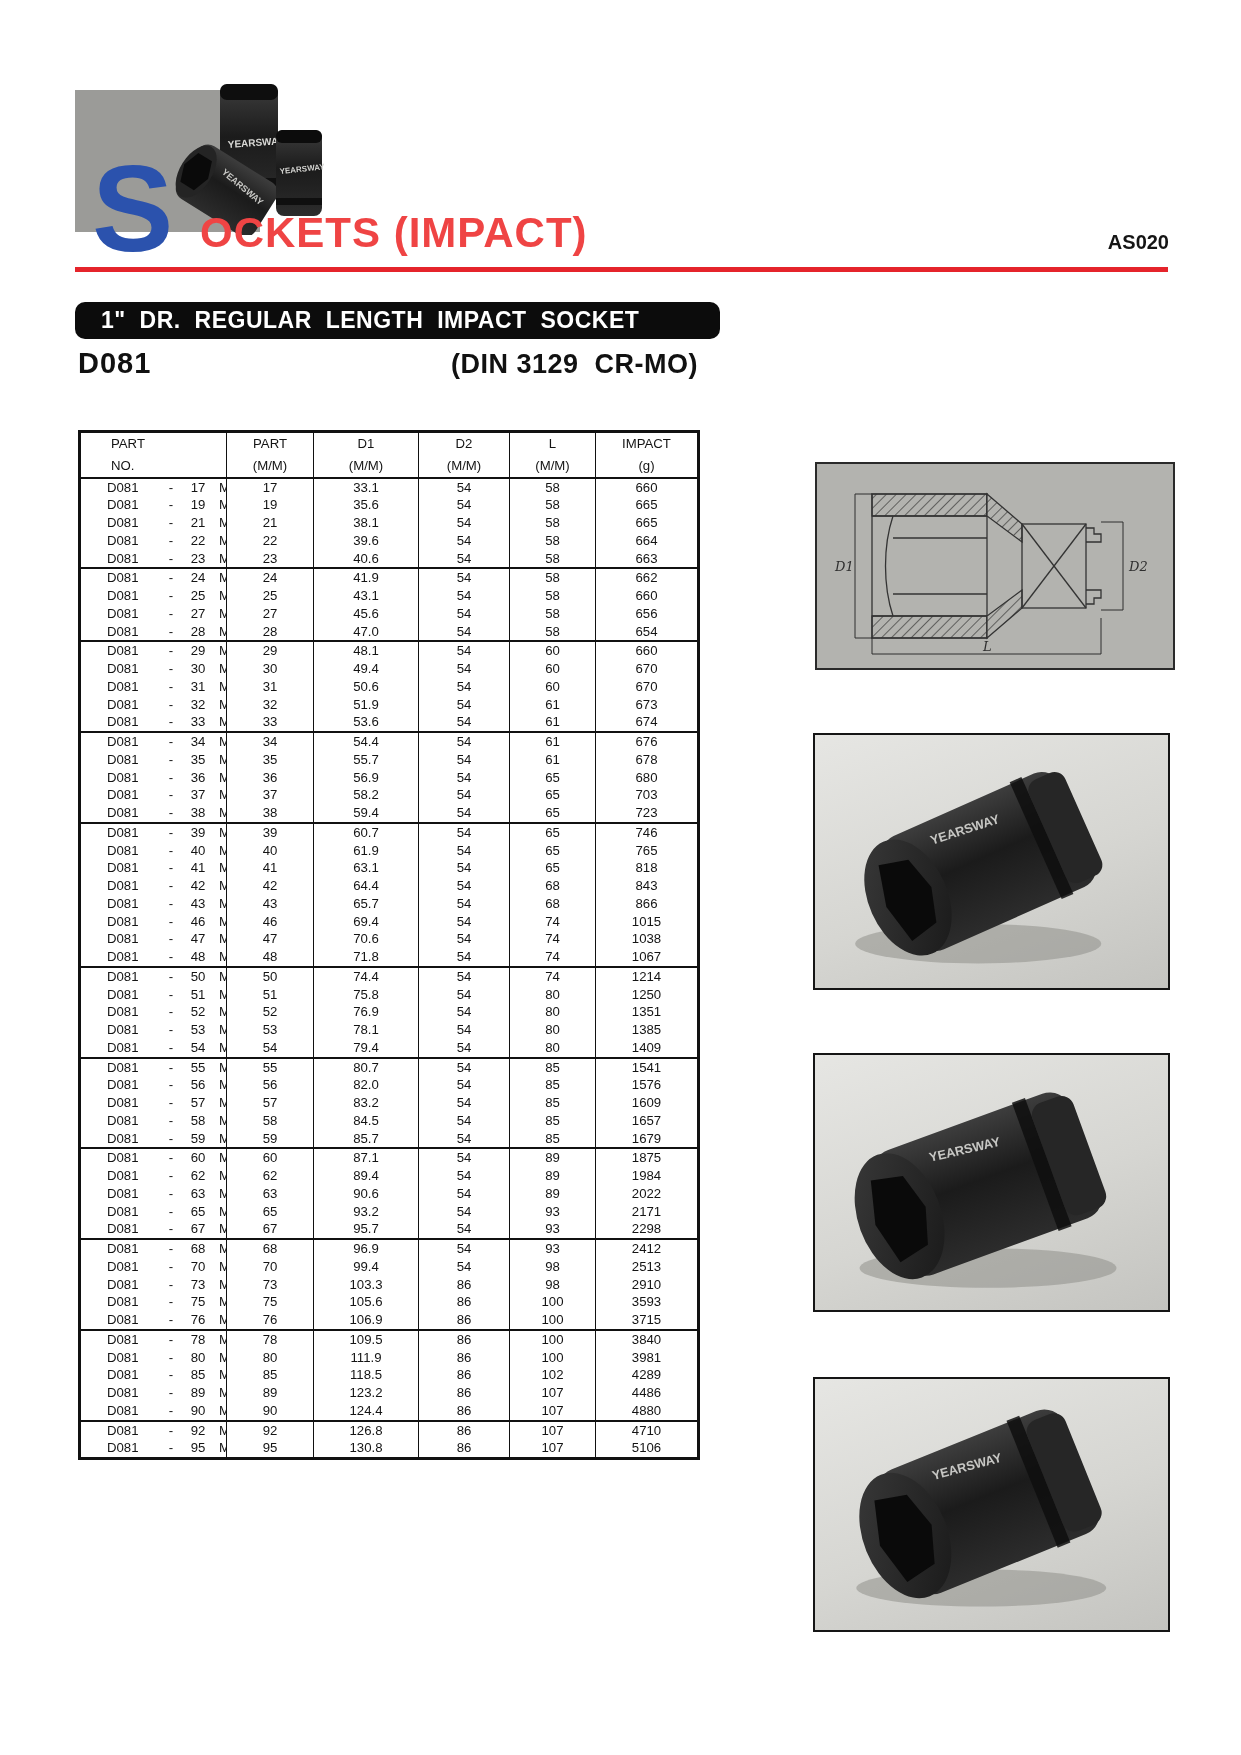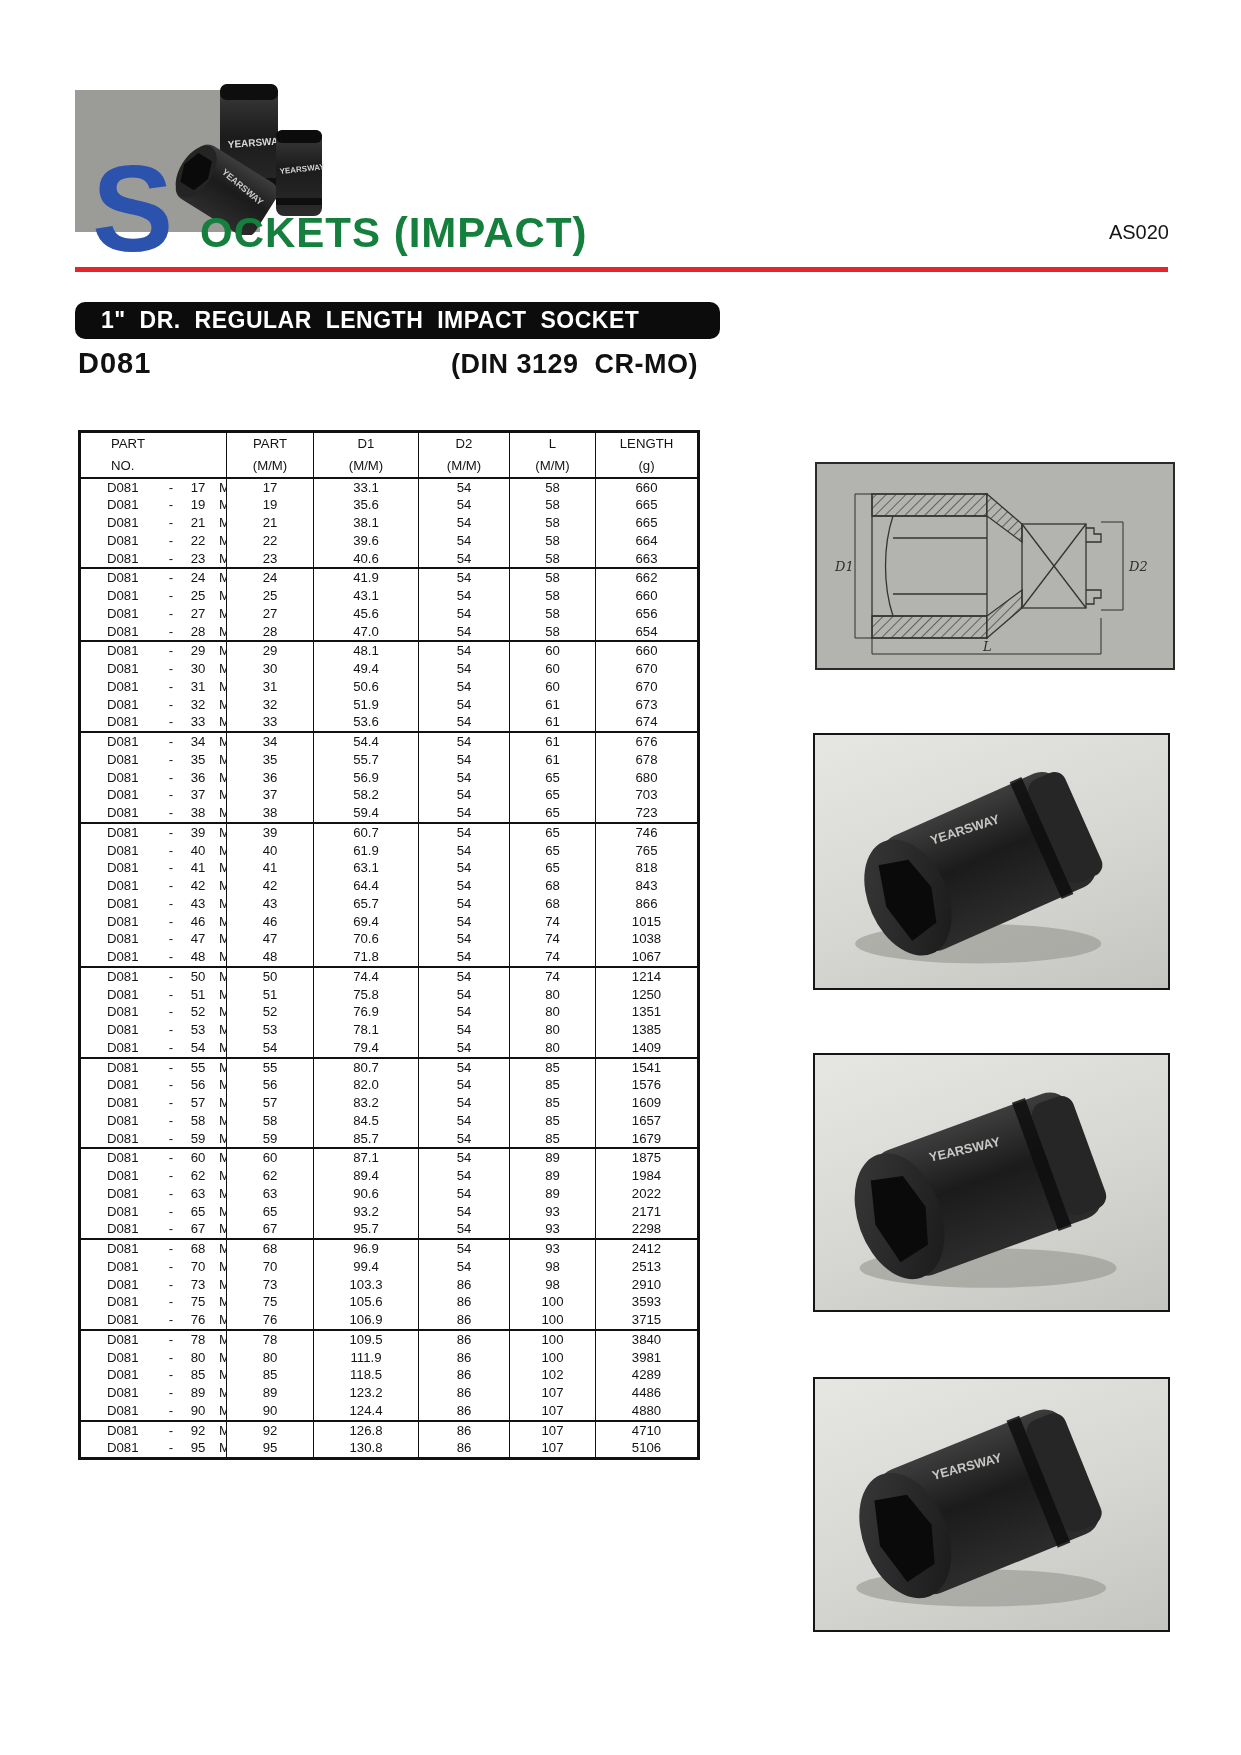--- a/index.html
+++ b/index.html
@@ -10,23 +10,23 @@
   }
   
   .gray-square{position:absolute;left:75px;top:90px;width:185px;height:142px;background:#9b9b98;}
   .logo-montage{position:absolute;left:172px;top:82px;width:155px;height:153px;}
   .big-s{
     position:absolute;left:92px;top:148px;font-size:122px;line-height:1;
     font-weight:900;color:#2b52ad;letter-spacing:-2px;
   }
   .logo-rest{
     position:absolute;left:200px;top:212px;font-size:42px;line-height:1;
-    font-weight:800;color:#15803d;letter-spacing:1px;
-  }
-  .page-code{position:absolute;right:72px;top:221px;font-size:20px;font-weight:400;color:#151515;}
+    font-weight:800;color:#ef4444;letter-spacing:1px;
+  }
+  .page-code{position:absolute;right:72px;top:231px;font-size:20px;font-weight:700;color:#151515;}
   .red-rule{position:absolute;left:75px;top:267px;width:1093px;height:5px;background:#e5242b;}
   
   .banner{
     position:absolute;left:75px;top:302px;width:645px;height:37px;
     background:#0c0c0c;border-radius:10px;display:flex;align-items:center;
   }
   .banner span{
     color:#fff;font-size:23px;font-weight:700;padding-left:26px;
     letter-spacing:0.5px;word-spacing:7px;white-space:nowrap;
   }
@@ -167,21 +167,21 @@
         </th>
         <th>
           <div>D2</div>
           <div>(M/M)</div>
         </th>
         <th>
           <div>L</div>
           <div>(M/M)</div>
         </th>
         <th>
-          <div>LENGTH</div>
+          <div>IMPACT</div>
           <div>(g)</div>
         </th>
       </tr>
     </thead>
     <tbody>
         <tr>
           <td class="col-part"><span class="part-prefix">D081</span><span class="part-dash">-</span><span class="part-size">17</span><span class="part-m">M</span></td>
           <td>17</td>
           <td>33.1</td>
           <td>54</td>

